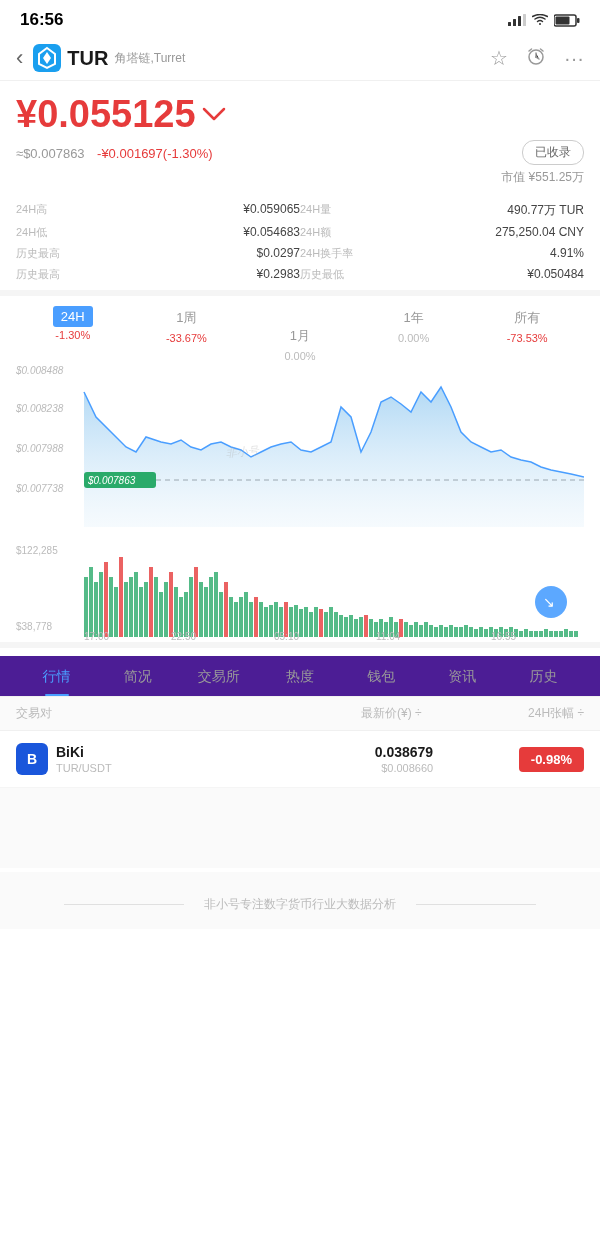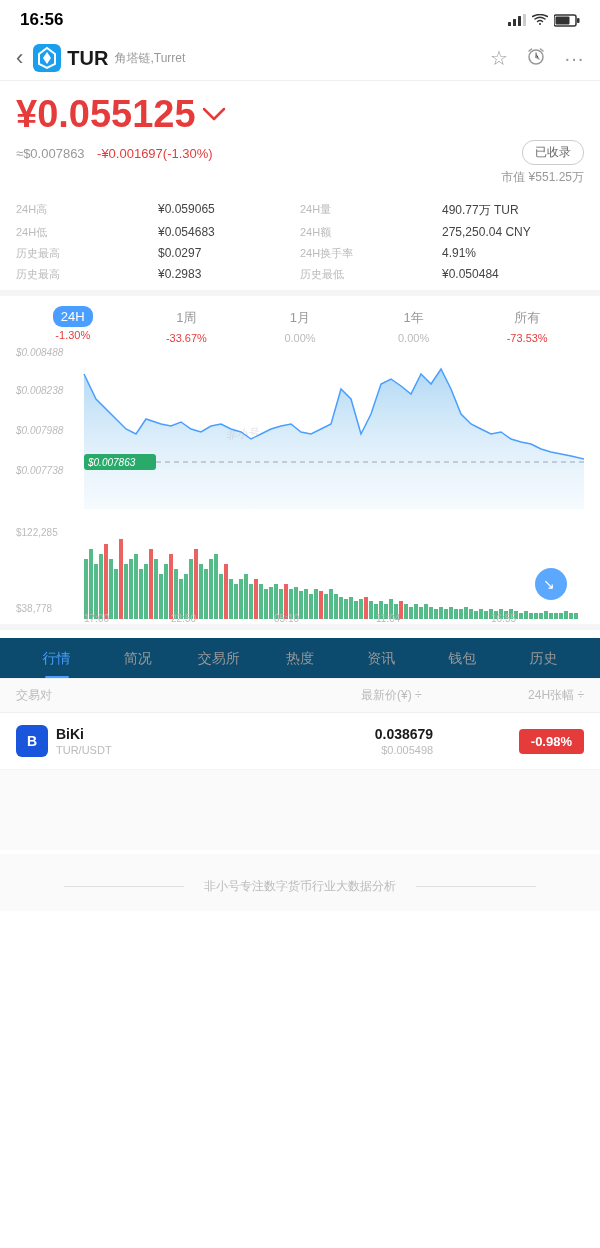--- a/index.html
+++ b/index.html
@@ -123,21 +123,21 @@
       border-bottom: 6px solid #f5f5f5;
     }
     .stat-label {
       font-size: 11px;
       color: #bbb;
       text-align: left;
     }
     .stat-value {
       font-size: 12px;
       color: #444;
-      text-align: left;
+      text-align: right;
     }
     .chart-tab-pct {
       font-size: 11px;
       margin-top: 2px;
       text-align: center;
     }
     .pct-red { color: #e63b3b; }
     .pct-gray { color: #bbb; }
 
     
@@ -150,21 +150,21 @@
       width: 100%;
     }
 
     
     .bottom-tabs {
       display: flex;
       align-items: center;
       padding: 0 16px;
       border-bottom: 1px solid #f0f0f0;
       margin-top: 8px;
-      background: #0c4a6e;
+      background: #4c1d95;
     }
     .bottom-tab {
       flex: 1;
       text-align: center;
       font-size: 14px;
       color: #999;
       padding: 12px 0 10px;
       cursor: pointer;
       position: relative;
     }
@@ -361,28 +361,28 @@
 
   <span class="stat-label">历史最高</span>
   <span class="stat-value">¥0.2983</span>
   <span class="stat-label">历史最低</span>
   <span class="stat-value">¥0.050484</span>
 </div>
 
 <div style="background:#fff;padding:10px 16px 0;">
   <div style="display:flex;gap:0;">
     <div style="flex:1;text-align:center;cursor:pointer;">
-      <div style="background:#4a9eff;color:#fff;border-radius:9px;padding:3px 8px;font-size:13px;display:inline-block;">24H</div>
+      <div style="background:#4a9eff;color:#fff;border-radius:3px;padding:3px 8px;font-size:13px;display:inline-block;">24H</div>
       <div class="chart-tab-pct pct-red">-1.30%</div>
     </div>
     <div style="flex:1;text-align:center;cursor:pointer;">
       <div style="font-size:13px;color:#999;padding:3px 0;">1周</div>
       <div class="chart-tab-pct pct-red">-33.67%</div>
     </div>
-    <div style="flex:1;text-align:center;cursor:pointer;">
+    <div style="flex:1;text-align:center;cursor:pointer;margin-top:18px;">
       <div style="font-size:13px;color:#999;padding:3px 0;">1月</div>
       <div class="chart-tab-pct pct-gray">0.00%</div>
     </div>
     <div style="flex:1;text-align:center;cursor:pointer;">
       <div style="font-size:13px;color:#999;padding:3px 0;">1年</div>
       <div class="chart-tab-pct pct-gray">0.00%</div>
     </div>
     <div style="flex:1;text-align:center;cursor:pointer;">
       <div style="font-size:13px;color:#999;padding:3px 0;">所有</div>
       <div class="chart-tab-pct pct-red">-73.53%</div>
@@ -539,40 +539,40 @@
       <text x="475" y="98" font-size="10" fill="#bbb">16:55</text>
     </svg>
   </div>
 </div>
 
 <div class="bottom-tabs">
   <div class="bottom-tab active">行情</div>
   <div class="bottom-tab">简况</div>
   <div class="bottom-tab">交易所</div>
   <div class="bottom-tab">热度</div>
+  <div class="bottom-tab">钱包</div>
   <div class="bottom-tab">资讯</div>
-  <div class="bottom-tab">钱包</div>
   <div class="bottom-tab">历史</div>
 </div>
 
 <div class="table-header">
   <span class="th">交易对</span>
   <span class="th" style="flex:1;text-align:right;">最新价(¥) ÷</span>
   <span class="th" style="flex:1;text-align:right;">24H张幅 ÷</span>
 </div>
 
 <div class="exchange-row">
   <div class="exchange-logo">B</div>
   <div class="exchange-info">
     <div class="exchange-name">BiKi</div>
     <div class="exchange-pair">TUR/USDT</div>
   </div>
   <div class="exchange-price-col">
     <div class="exchange-price">0.038679</div>
-    <div class="exchange-price-usd">$0.005498</div>
+    <div class="exchange-price-usd">$0.008660</div>
   </div>
   <div class="exchange-change-col">
     <span class="change-badge">-0.98%</span>
   </div>
 </div>
 
 <div style="flex:1;min-height:80px;background:#fafafa;"></div>
 <div class="footer">
   <div class="footer-divider">
     <div class="footer-line"></div>

